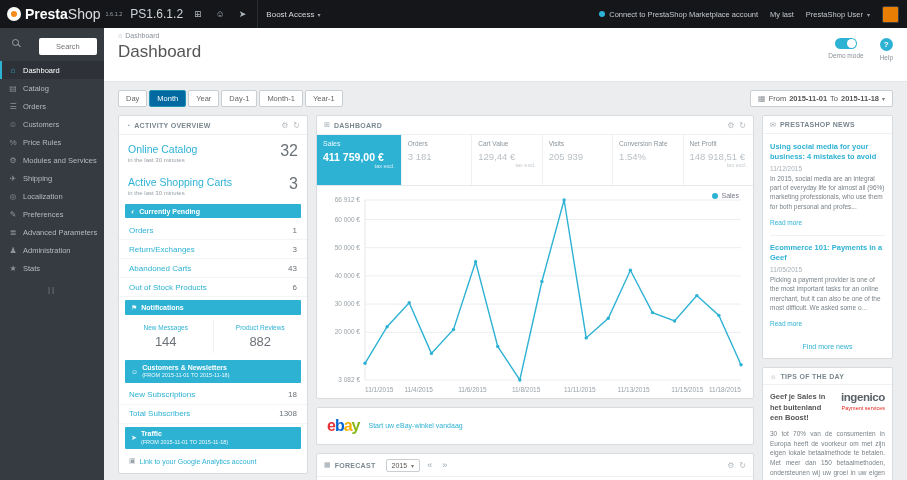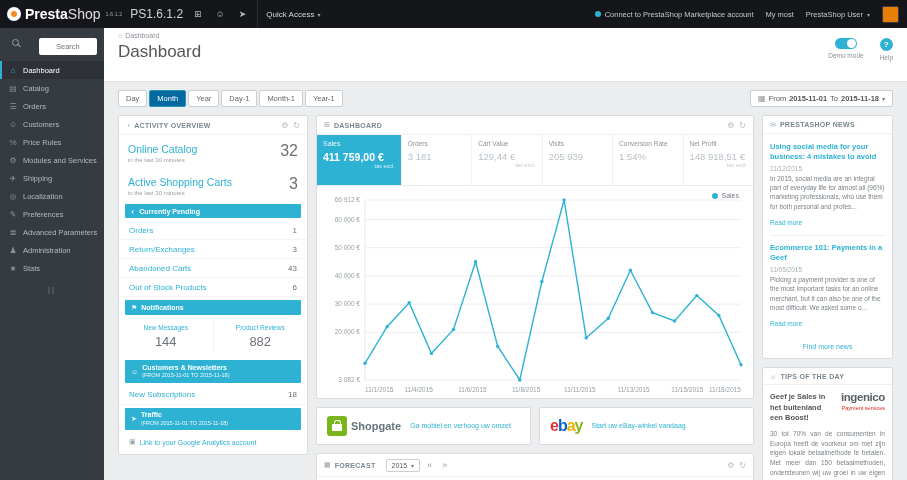--- a/index.html
+++ b/index.html
@@ -156,30 +156,30 @@
       <div class="brand">
         <span class="logo-circle"></span>
         <span class="brand-name"><span>Presta</span><span class="brand-shop">Shop</span></span>
         <span class="brand-ver">1.6.1.2</span>
       </div>
       <span class="ps-ver">PS1.6.1.2</span>
       <span class="tb-icon">⊞</span>
       <span class="tb-icon">☺</span>
       <span class="tb-icon">➤</span>
       <span class="quick-access">
-        <span>Quick Access</span>
+        <span>Boost Access</span>
         <span class="caret">▾</span>
       </span>
     </div>
     <div class="tb-right">
       <span class="tb-link">
         <span class="tb-dot"></span>
         <span>Connect to PrestaShop Marketplace account</span>
       </span>
-      <span class="tb-link">My most</span>
+      <span class="tb-link">My last</span>
       <span class="tb-link">
         <span>PrestaShop User</span>
         <span class="caret">▾</span>
       </span>
       <span class="avatar"></span>
     </div>
   </header>
 
   <aside class="sidebar">
     <div class="search-wrap">
@@ -346,20 +346,24 @@
         <div class="sec-head">
           <span class="sec-icon">☺</span>
           <span class="sec-titlewrap">
             <span>Customers &amp; Newsletters</span>
             <span class="sec-sub">(FROM 2015-11-01 TO 2015-11-18)</span>
           </span>
         </div>
         <div class="a-row">
           <span class="a-label">New Subscriptions</span>
           <span class="a-val">18</span>
+        </div>
+        <div class="a-row">
+          <span class="a-label">Total Subscribers</span>
+          <span class="a-val">1308</span>
         </div>
 
         <div class="sec-head">
           <span class="sec-icon">➤</span>
           <span class="sec-titlewrap">
             <span>Traffic</span>
             <span class="sec-sub">(FROM 2015-11-01 TO 2015-11-18)</span>
           </span>
         </div>
         <div class="ga-link">
@@ -457,29 +461,20 @@
                   <circle cx="355.6" cy="131.0" r="1.7" fill="#2eb2d4"></circle>
                   <circle cx="377.8" cy="105.6" r="1.7" fill="#2eb2d4"></circle>
                   <circle cx="399.9" cy="125.4" r="1.7" fill="#2eb2d4"></circle>
                   <circle cx="422.0" cy="174.7" r="1.7" fill="#2eb2d4"></circle>
                 </svg></div>
           </div>
         </div>
 
         <div class="module-row">
           <div class="module-card">
-            <span class="sg-logo">
-              <span class="sg-square">
-                  <span class="sg-bag"></span>
-                </span>
-              <span class="sg-text">Shopgate</span>
-            </span>
-            <span class="module-link">Ga mobiel en verhoog uw omzet</span>
-          </div>
-          <div class="module-card">
             <span class="ebay-logo"><span style="color: rgb(229, 50, 56);">e</span><span style="color: rgb(0, 100, 210);">b</span><span style="color: rgb(245, 175, 2);">a</span><span style="color: rgb(134, 184, 23);">y</span></span>
             <span class="module-link">Start uw eBay-winkel vandaag</span>
           </div>
         </div>
 
         <div class="panel">
           <div class="p-head">
             <span class="p-icon">▦</span>
             <span class="p-title">FORECAST</span>
             <span class="year-select">

